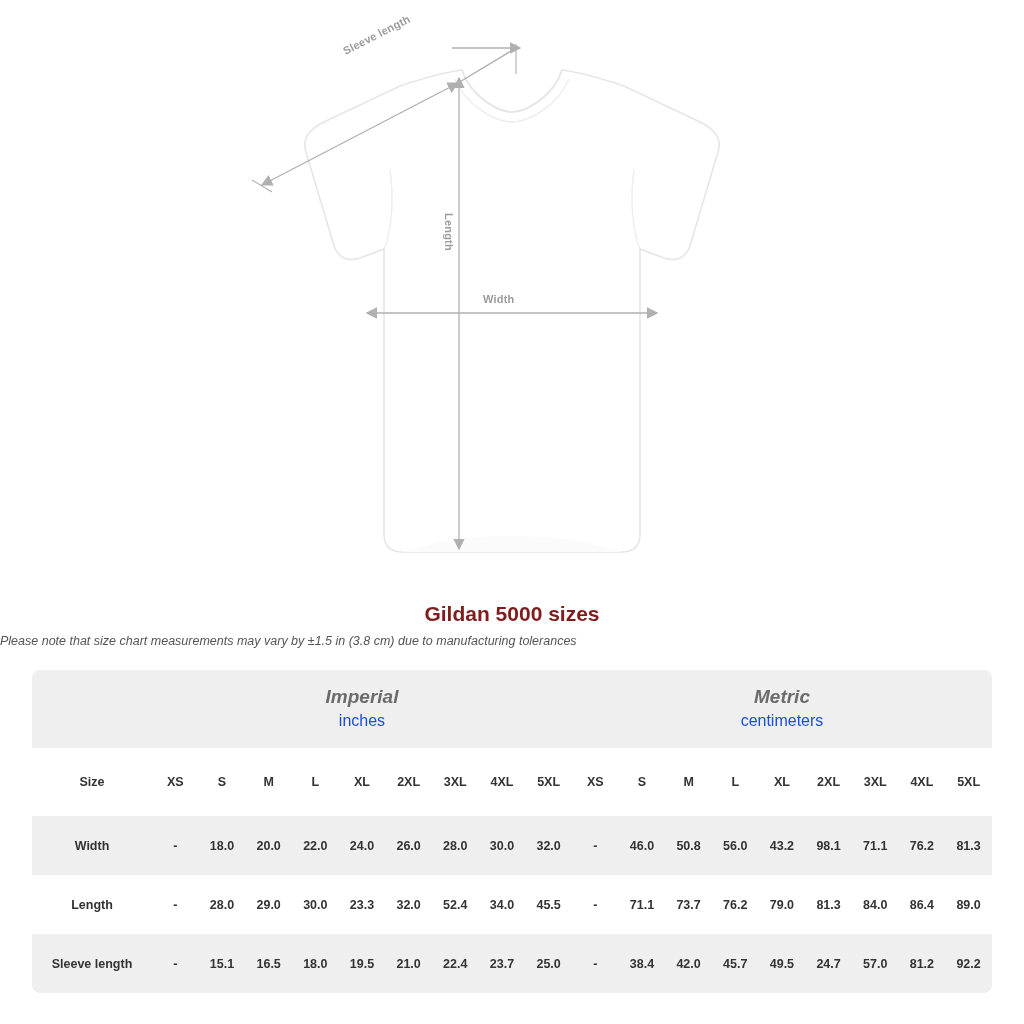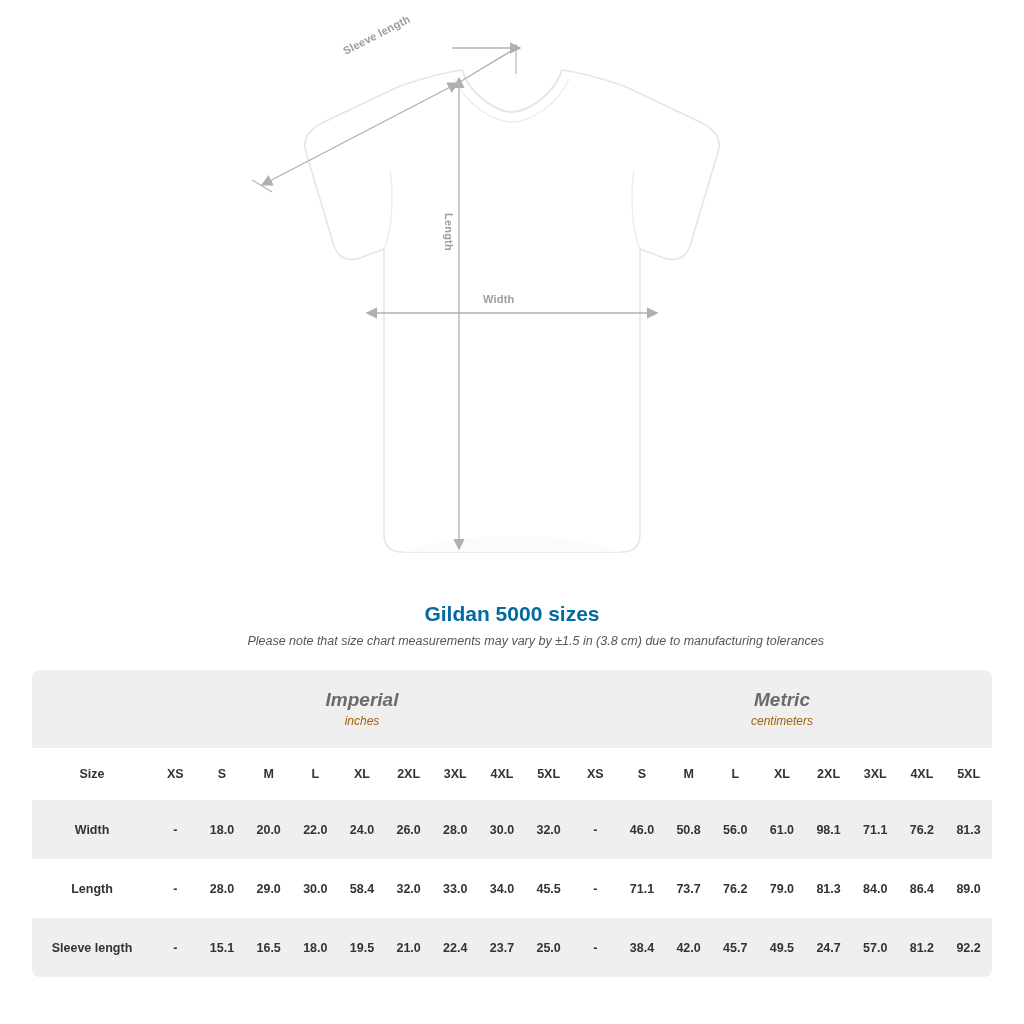--- a/index.html
+++ b/index.html
@@ -48,27 +48,27 @@
   }
 
   
   #chart-title {
     position: absolute;
     left: 0; top: 602px;
     width: 1024px;
     text-align: center;
     font-size: 21px;
     font-weight: bold;
-    color: #0369a1;
+    color: #7f1d1d;
   }
   #chart-note {
     position: absolute;
     left: 0; top: 634px;
     width: 824px;
-    text-align: right;
+    text-align: left;
     font-size: 12.5px;
     font-style: italic;
     color: #555555;
   }
 
   
   #size-table-wrap {
     position: absolute;
     left: 32px; top: 670px;
     width: 960px;
@@ -97,29 +97,28 @@
     background: #efefef;
   }
   .unit-name {
     font-size: 19px;
     font-style: italic;
     font-weight: bold;
     color: #6b6b6b;
     line-height: 1.25;
   }
   .unit-sub {
-    font-size: 12px;
-    font-style: italic;
+    font-size: 16px;
     font-weight: normal;
-    color: #a16207;
+    color: #1d4ed8;
     line-height: 1.5;
   }
   
   tr.size-row td {
-    height: 52px;
+    height: 68px;
     background: #ffffff;
     vertical-align: middle;
     font-size: 12.5px;
     color: #333333;
   }
   tr.size-row td.rowhead { background: #ffffff; }
   
   tr.data-row td {
     height: 59px;
     vertical-align: middle;
@@ -259,36 +258,36 @@
           <td>22.0</td>
           <td>24.0</td>
           <td>26.0</td>
           <td>28.0</td>
           <td>30.0</td>
           <td>32.0</td>
           <td>-</td>
           <td>46.0</td>
           <td>50.8</td>
           <td>56.0</td>
-          <td>61.0</td>
+          <td>43.2</td>
           <td>98.1</td>
           <td>71.1</td>
           <td>76.2</td>
           <td>81.3</td>
         </tr>
 
         <tr class="data-row plain">
           <td class="rowhead">Length</td>
           <td>-</td>
           <td>28.0</td>
           <td>29.0</td>
           <td>30.0</td>
-          <td>58.4</td>
+          <td>23.3</td>
           <td>32.0</td>
-          <td>33.0</td>
+          <td>52.4</td>
           <td>34.0</td>
           <td>45.5</td>
           <td>-</td>
           <td>71.1</td>
           <td>73.7</td>
           <td>76.2</td>
           <td>79.0</td>
           <td>81.3</td>
           <td>84.0</td>
           <td>86.4</td>

